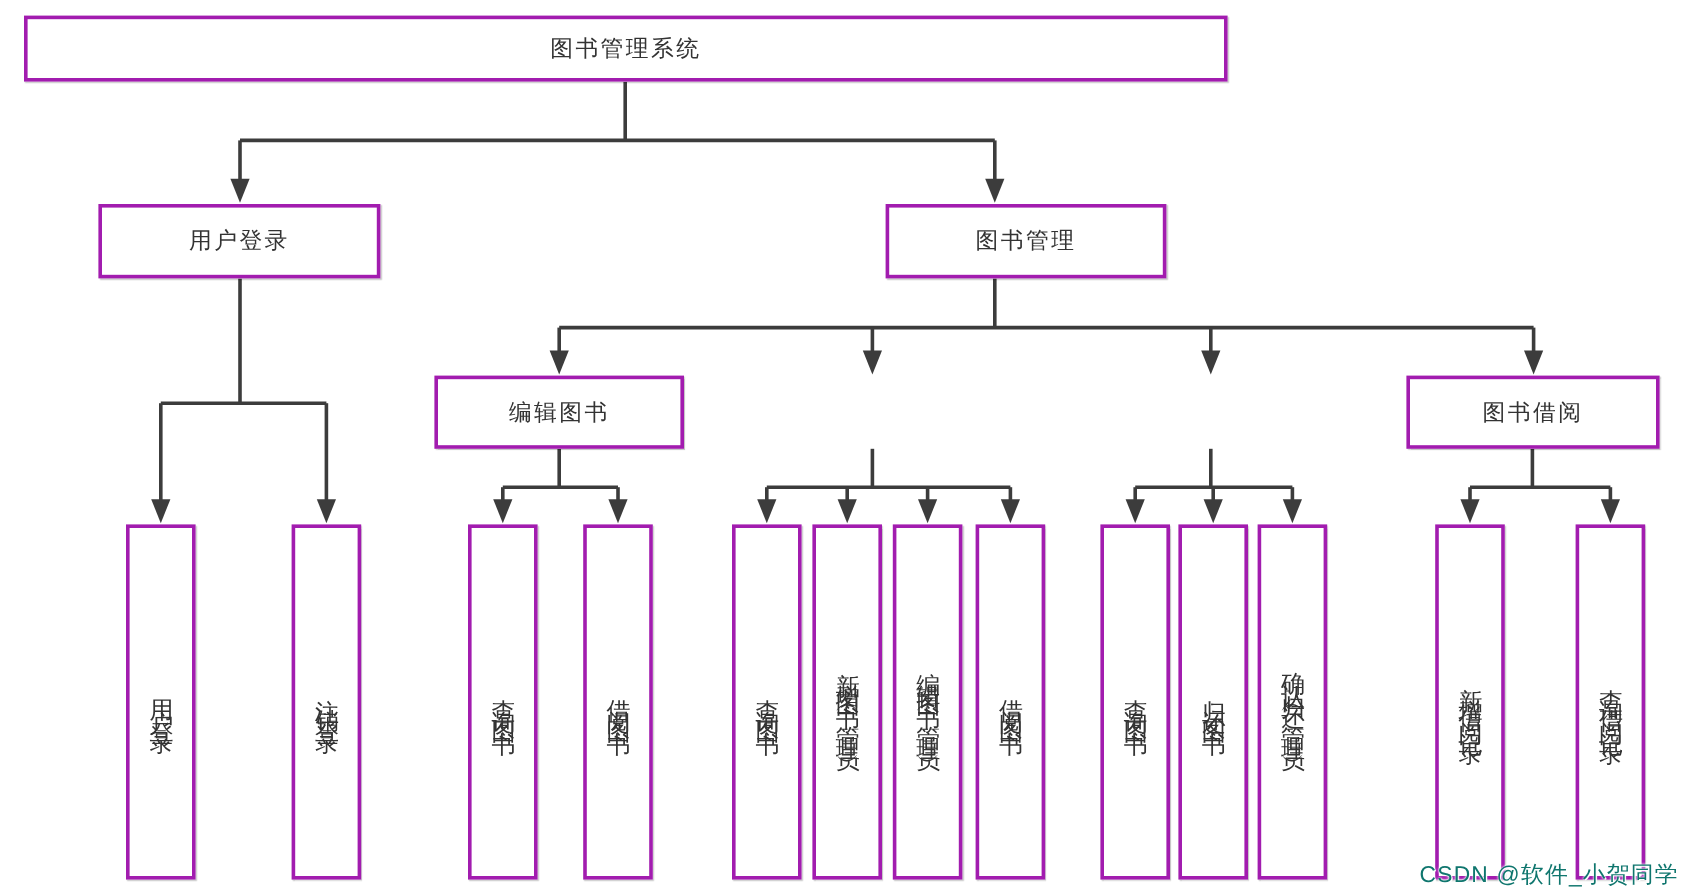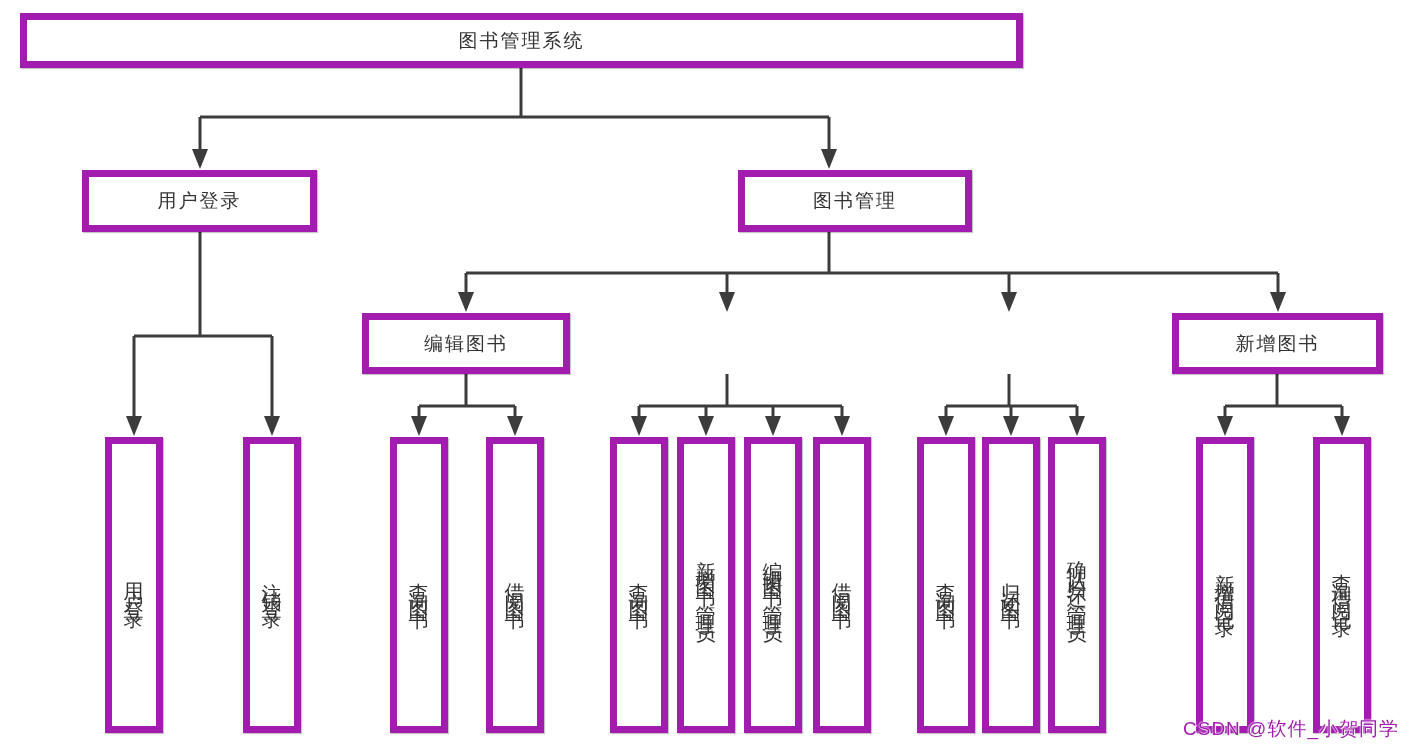--- a/index.html
+++ b/index.html
@@ -9,21 +9,21 @@
     background:#ffffff;
     font-family:"Liberation Sans",sans-serif;
     color:#333;
     overflow:hidden;
   }
   .connectors{position:absolute;left:0;top:0;z-index:1;}
   .node{
     position:absolute;
     box-sizing:border-box;
     background:#fff;
-    border:7px solid #a21caf;
+    border:3px solid #a21caf;
     box-shadow:1px 1px 1px rgba(0,0,0,0.22);
     display:flex;align-items:center;justify-content:center;
     z-index:2;
   }
   .node .hlabel{
     font-size:19px;
     letter-spacing:2px;
     color:#333;
     white-space:nowrap;
   }
@@ -47,21 +47,21 @@
   .n-leaf-a1{left:105px;} .n-leaf-a2{left:243px;}
   .n-leaf-b1{left:390px;} .n-leaf-b2{left:486px;}
   .n-leaf-c1{left:610px;} .n-leaf-c2{left:677px;} .n-leaf-c3{left:744px;} .n-leaf-c4{left:813px;}
   .n-leaf-d1{left:917px;} .n-leaf-d2{left:982px;} .n-leaf-d3{left:1048px;}
   .n-leaf-e1{left:1196px;} .n-leaf-e2{left:1313px;}
   .watermark{
     position:absolute;
     left:1183px; top:716px;
     z-index:3;
     font-size:19px;
-    color:#a21caf;
+    color:#0f766e;
     letter-spacing:1px;
     text-shadow:0 0 2px #fff,0 0 2px #fff,1px 1px 0 #fff;
     white-space:nowrap;
   }
 </style>
 </head>
 <body>
 
 <div class="canvas">
 
@@ -142,21 +142,21 @@
     <span class="hlabel">用户登录</span>
   </div>
   <div class="node n-book-mgmt">
     <span class="hlabel">图书管理</span>
   </div>
 
   <div class="node n-new-book-rec">
     <span class="hlabel">编辑图书</span>
   </div>
   <div class="node n-borrow-records">
-    <span class="hlabel">新增图书</span>
+    <span class="hlabel">图书借阅</span>
   </div>
 
   <div class="node leaf n-leaf-a1">
     <span class="vlabel">用户登录</span>
   </div>
   <div class="node leaf n-leaf-a2">
     <span class="vlabel">注销登录</span>
   </div>
 
   <div class="node leaf n-leaf-b1">

